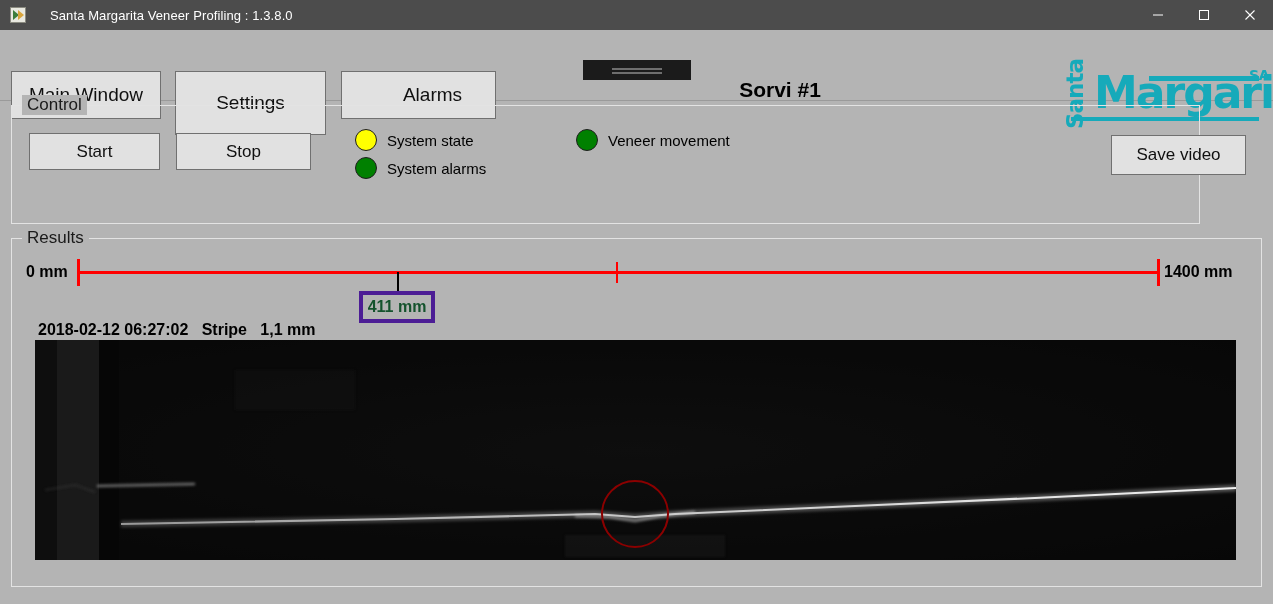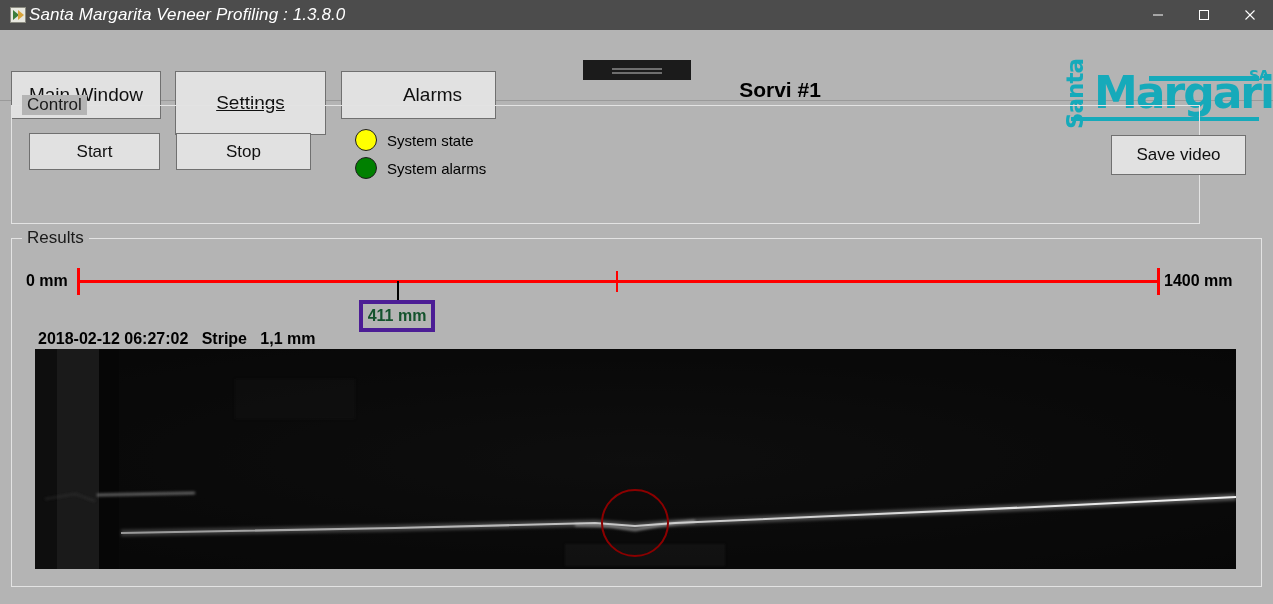--- a/index.html
+++ b/index.html
@@ -51,26 +51,25 @@
   .title-icon::after {
     content: "";
     position: absolute;
     left: 7px; top: 2px;
     width: 0; height: 0;
     border-top: 5px solid transparent;
     border-bottom: 5px solid transparent;
     border-left: 6px solid #d8a43c;
   }
   .title-text {
-    margin-left: 3px;
+    margin-left: 24px;
     color: #ffffff;
-    font-size: 17px;
+    font-size: 13px;
     letter-spacing: 0.1px;
     white-space: nowrap;
-    font-style: italic;
   }
   .win-controls {
     position: absolute;
     right: 0; top: 0;
     height: 30px;
     display: flex;
   }
   .win-btn {
     width: 46px; height: 30px;
     display: flex;
@@ -99,21 +98,21 @@
     box-sizing: border-box;
     font-family: "Liberation Sans", sans-serif;
     font-size: 19px;
     color: #101010;
     display: flex;
     align-items: center;
     justify-content: center;
     padding: 0;
   }
   #nav-main   { left: 11px;  top: 41px; width: 150px; height: 48px; }
-  #nav-set    { left: 175px; top: 41px; width: 151px; height: 64px; text-decoration: underline; }
+  #nav-set    { left: 175px; top: 41px; width: 151px; height: 64px; }
   #nav-alarms { left: 341px; top: 41px; width: 155px; height: 48px; padding-left: 28px; }
 
   .dark-widget {
     position: absolute;
     left: 583px; top: 30px;
     width: 108px; height: 20px;
     background: #1b1b1b;
   }
   .dark-widget .bar {
     position: absolute;
@@ -250,21 +249,21 @@
     color: #000000;
     white-space: nowrap;
   }
   #led-system-state    { left: 355px; top: 129px; }
   #led-system-alarms   { left: 355px; top: 157px; }
   #led-veneer-movement { left: 576px; top: 129px; }
 
   
   .ruler-area {
     position: absolute;
-    left: 11px; top: 230px;
+    left: 11px; top: 221px;
     width: 1158px; height: 349px;
   }
   .ruler-label {
     position: absolute;
     font-size: 16px;
     font-weight: bold;
     color: #000000;
     white-space: nowrap;
   }
   #ruler-label-left  { left: 15px; top: 42px; }
@@ -394,20 +393,24 @@
   <button class="ctrl-btn" id="btn-savevideo">Save video</button>
 
   <div class="led-row" id="led-system-state">
     <div class="led" style="background:#FFFF00"></div>
     <div class="led-label">System state</div>
   </div>
   <div class="led-row" id="led-system-alarms">
     <div class="led" style="background:#008000"></div>
     <div class="led-label">System alarms</div>
   </div>
+  <div class="led-row" id="led-veneer-movement">
+    <div class="led" style="background:#008000"></div>
+    <div class="led-label">Veneer movement</div>
+  </div>
 
   <div class="groupbox" id="group-results">
     <div class="gb-title">Results</div>
   </div>
 
   <div class="ruler-area">
     <div class="ruler-label" id="ruler-label-left">0 mm</div>
     <div class="ruler-label" id="ruler-label-right">1400 mm</div>
 
     <div class="ruler-end" id="ruler-end-left"></div>

